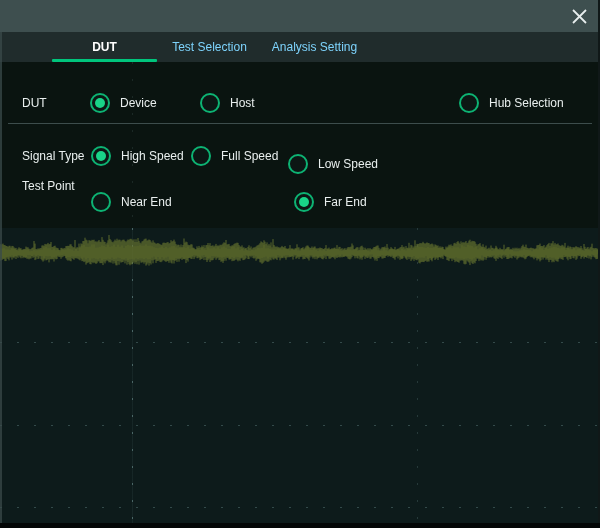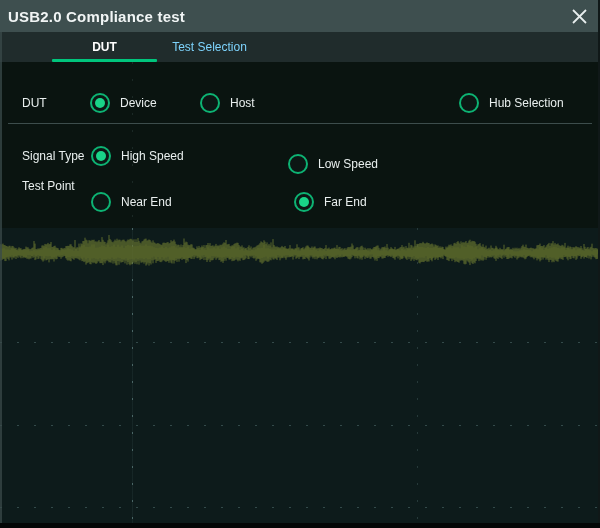--- a/index.html
+++ b/index.html
@@ -101,38 +101,41 @@
     position:absolute; left:0; bottom:0; width:600px; height:5px;
     background:#030606;
   }
 </style>
 </head>
 <body>
 
 <div class="dialog">
 
   <div class="title-bar">
-    <span class="title">USB2.0 Compliance test</span>
     <span class="close-btn">
       <svg width="17" height="17" viewBox="0 0 17 17">
         <line x1="2" y1="2" x2="15" y2="15" stroke="#e8eeee" stroke-width="1.8"></line>
         <line x1="15" y1="2" x2="2" y2="15" stroke="#e8eeee" stroke-width="1.8"></line>
       </svg>
     </span>
   </div>
 
   <div class="tab-bar">
     <div class="tab active" style="left:52px">
       <span class="tab-label">DUT</span>
       <span class="underline"></span>
     </div>
     <div class="tab" style="left:157px">
       <span class="tab-label">Test Selection</span>
 
     </div>
+    <div class="tab" style="left:262px">
+      <span class="tab-label">Analysis Setting</span>
+
+    </div>
   </div>
 
   <div class="form-area">
 
     <span class="row-label" style="left:22px; top:41px">DUT</span>
     <div class="radio-item selected" style="left:90px;  top:31px">
       <span class="radio-circle">
           <span class="radio-dot"></span>
         </span>
       <span class="radio-label">Device</span>
@@ -151,20 +154,26 @@
     </div>
 
     <div class="divider" style="top:61px"></div>
 
     <span class="row-label" style="left:22px; top:94px">Signal Type</span>
     <div class="radio-item selected" style="left:91px;  top:84px">
       <span class="radio-circle">
           <span class="radio-dot"></span>
         </span>
       <span class="radio-label">High Speed</span>
+    </div>
+    <div class="radio-item" style="left:191px; top:84px">
+      <span class="radio-circle">
+          <span class="radio-dot"></span>
+        </span>
+      <span class="radio-label">Full Speed</span>
     </div>
     <div class="radio-item" style="left:288px; top:92px">
       <span class="radio-circle">
           <span class="radio-dot"></span>
         </span>
       <span class="radio-label">Low Speed</span>
     </div>
 
     <span class="row-label" style="left:22px; top:124px">Test Point</span>
     <div class="radio-item" style="left:91px;  top:130px">

